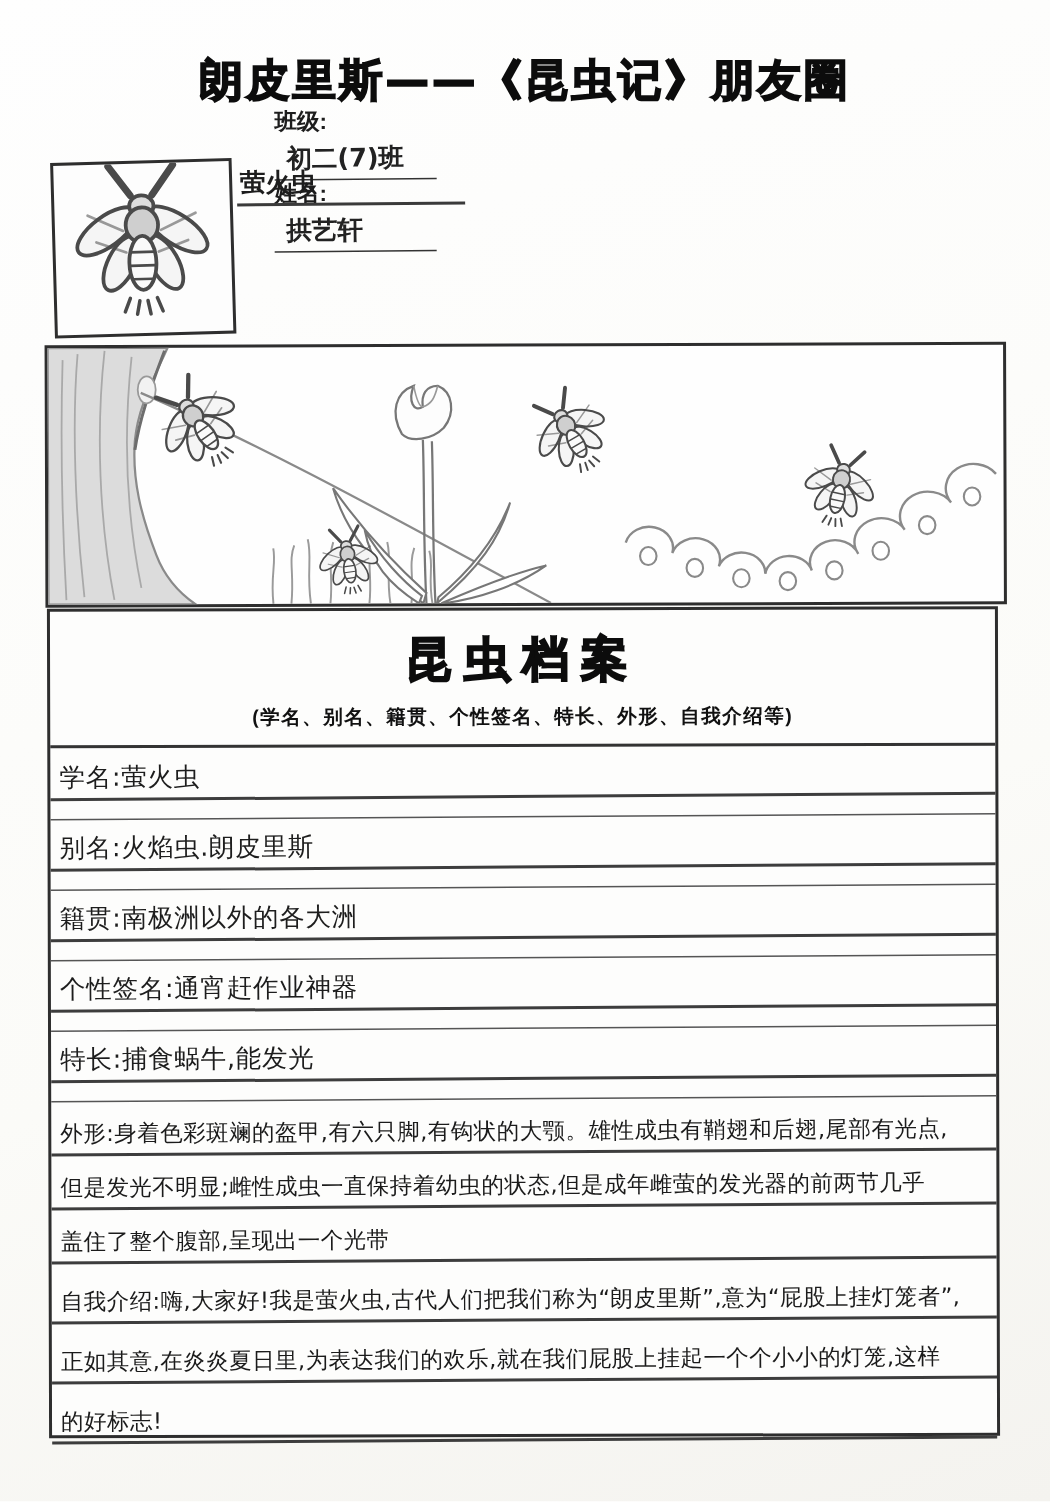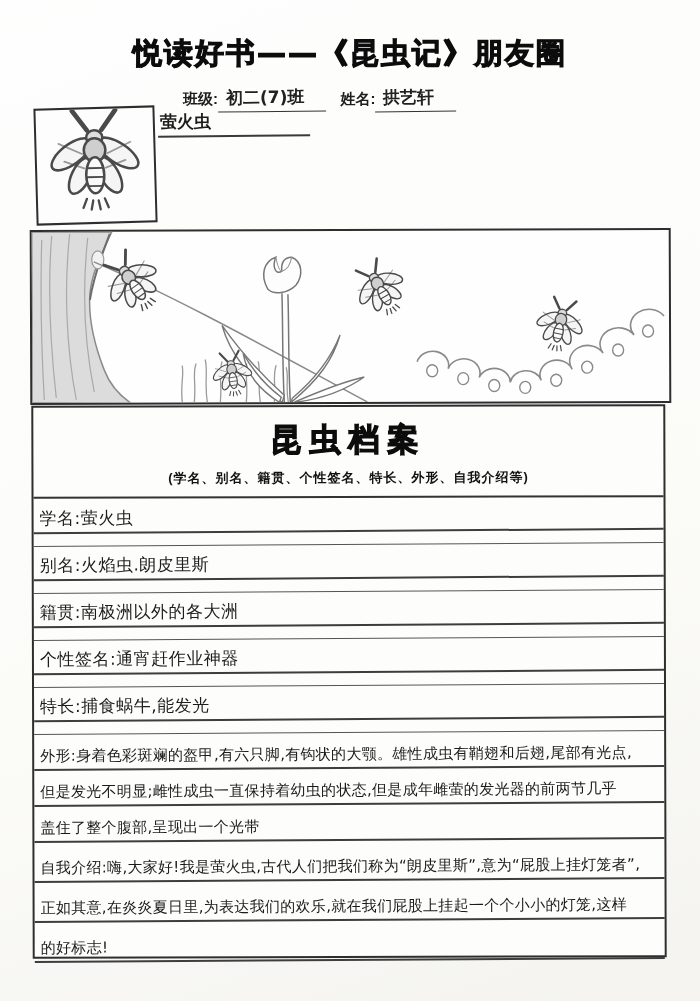--- a/index.html
+++ b/index.html
@@ -9,22 +9,22 @@
     font-family:"Liberation Sans", sans-serif;color:#1d1d1d;
   }
   
   .main-title{
     position:absolute;top:34px;left:0;right:0;text-align:center;
     font-size:29px;font-weight:900;letter-spacing:2px;color:#0c0c0c;
     -webkit-text-stroke:1.1px #0c0c0c;
     font-family:"DejaVu Sans", sans-serif;
   }
   .meta-row{
-    position:absolute;top:86px;left:183px;font-size:15px;font-weight:bold;
-    display:flex;align-items:flex-end;white-space:nowrap;
+    position:absolute;top:72px;left:183px;font-size:15px;font-weight:bold;
+    display:flex;white-space:nowrap;flex-direction:column;
   }
   .meta-label{padding-bottom:3px;}
   .hand{
     font-family:"DejaVu Sans", sans-serif;font-weight:600;font-size:17px;
     border-bottom:1.6px solid #333;padding:0 22px 2px 8px;margin-right:14px;
     transform:rotate(-0.6deg);color:#222;
   }
   
   .photo-box{
     position:absolute;left:35px;top:107px;width:117px;height:113px;
@@ -94,21 +94,21 @@
       <ellipse cx="0" cy="-5" rx="6" ry="6.5" fill="#cfcfcf"></ellipse>
       <ellipse cx="0" cy="9" rx="5" ry="10" fill="#fafafa"></ellipse>
       <path d="M-4.5,5 L4.5,5 M-4.5,10 L4.5,10 M-3.5,15 L3.5,15" fill="none" stroke-width="1"></path>
       <path d="M-5,22 L-7,27 M-1.5,23 L-2.5,28 M1.5,23 L2.5,28 M5,22 L7,27" fill="none" stroke-width="1.3"></path>
     </g>
   </defs>
 </svg>
 
 <div class="page">
 
-  <div class="main-title">悦读好书——《昆虫记》朋友圈</div>
+  <div class="main-title">朗皮里斯——《昆虫记》朋友圈</div>
 
   <div class="meta-row">
     <span class="meta-label">班级:</span>
     <span class="hand">初二(7)班</span>
     <span class="meta-label">姓名:</span>
     <span class="hand">拱艺轩</span>
   </div>
 
   <div class="photo-box">
     <svg viewBox="0 0 117 113">

